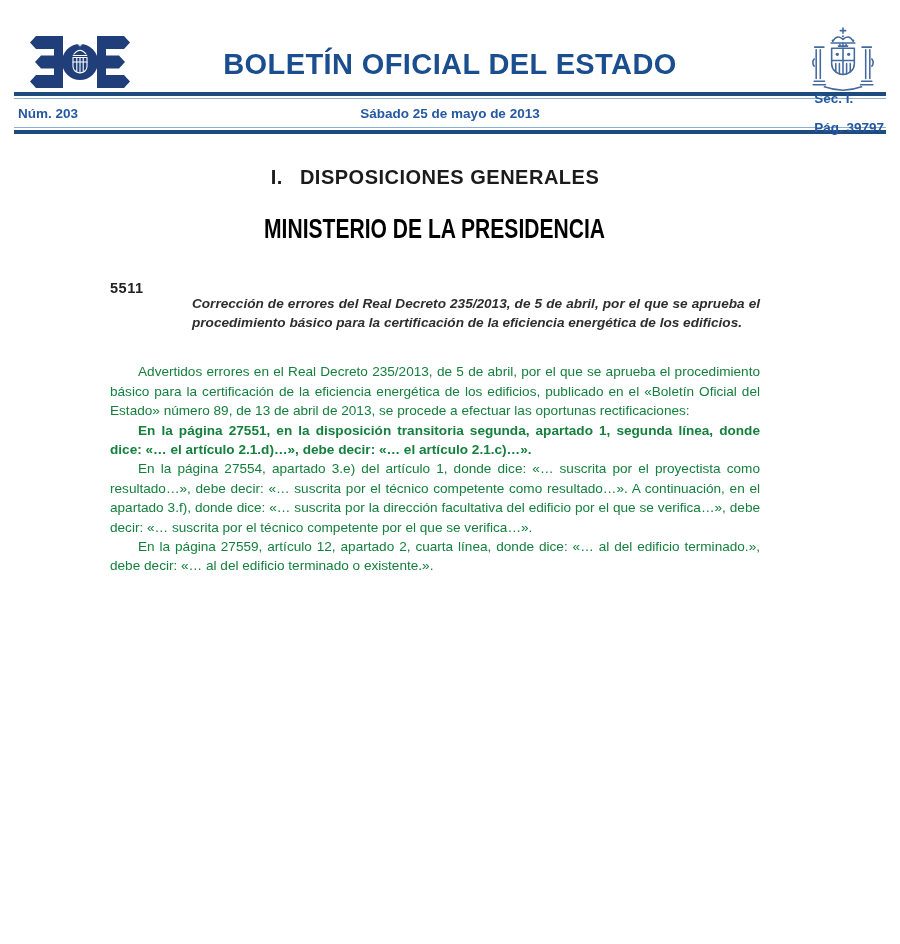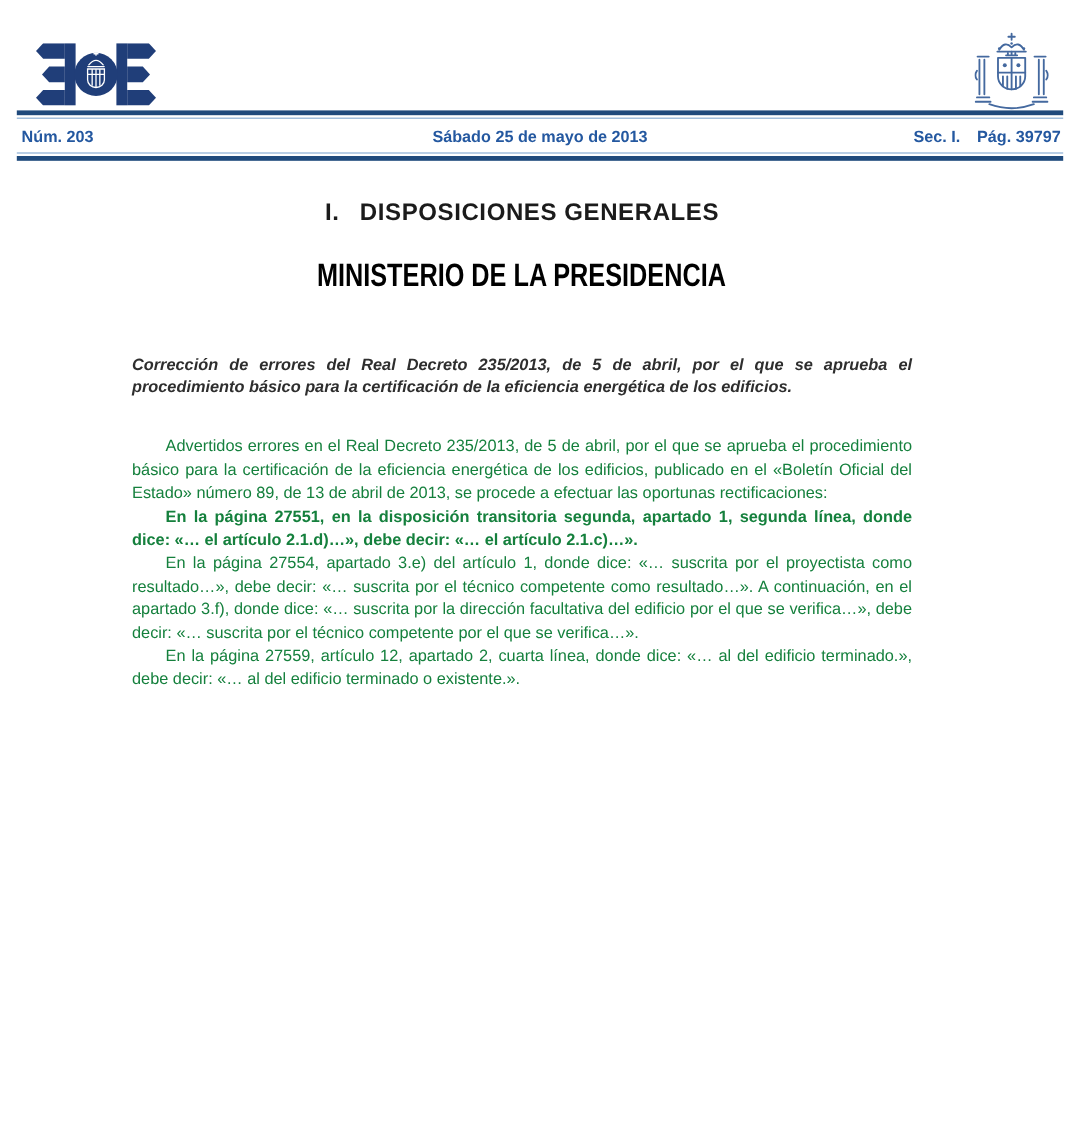--- a/index.html
+++ b/index.html
@@ -44,21 +44,21 @@
     display:flex;
     align-items:center;
     font-size:13.5px;
     font-weight:bold;
     color:#2458a0;
   }
   .meta-issue{margin-left:4px;}
   .meta-date{
     position:absolute;left:0;right:0;text-align:center;
   }
-  .meta-right{margin-left:auto;margin-right:2px;display:flex;gap:14px;}
+  .meta-right{margin-left:auto;margin-right:2px;display:flex;gap:14px;flex-direction:column;}
   
   .main{padding:0 140px 0 110px;}
   .section-heading{
     margin:32px 0 0;
     text-align:center;
     font-size:20px;
     font-weight:bold;
     letter-spacing:0.5px;
     color:#1b1b1b;
   }
@@ -132,20 +132,21 @@
       <g stroke="#ffffff" stroke-width="1.1" fill="none" stroke-linecap="round">
         <path d="M50,10 v-2.5 M48.3,8.8 h3.4"></path>
         <path d="M44,18 Q50,10.5 56,18"></path>
         <path d="M43.2,19.5 h13.6"></path>
         <path d="M43,21.5 h14 v9 a7,6.4 0 0 1 -14 0 z"></path>
         <path d="M43,26 h14"></path>
         <path d="M46.8,22 v13 M50,22 v14.4 M53.2,22 v13"></path>
       </g>
     </svg>
 
+    <div class="masthead-title">BOLETÍN OFICIAL DEL ESTADO</div>
 
     <svg class="coat-of-arms" width="62" height="66" viewBox="0 0 60 64" aria-hidden="true">
       <g stroke="#44699f" stroke-width="1.5" fill="none" stroke-linecap="round" stroke-linejoin="round">
 
         <path d="M30,2 v5 M27.4,4.5 h5.2"></path>
         <path d="M20,15 Q24.5,7.5 30,13 Q35.5,7.5 40,15"></path>
         <path d="M18.5,16.5 h23"></path>
         <circle cx="20" cy="14" r="1" fill="#44699f" stroke="none"></circle>
         <circle cx="30" cy="10" r="1" fill="#44699f" stroke="none"></circle>
         <circle cx="40" cy="14" r="1" fill="#44699f" stroke="none"></circle>
@@ -186,20 +187,21 @@
 
     <h1 class="section-heading">
       <span class="numeral">I.</span><span>DISPOSICIONES GENERALES</span>
     </h1>
 
     <h2 class="ministry-heading">
       <span class="condensed">MINISTERIO DE LA PRESIDENCIA</span>
     </h2>
 
     <div class="item-row">
+      <span class="item-number">5511</span>
       <p class="item-summary">Corrección de errores del Real Decreto 235/2013, de 5 de abril, por el que se aprueba el procedimiento básico para la certificación de la eficiencia energética de los edificios.</p>
     </div>
 
     <p class="body-paragraph intro-paragraph">Advertidos errores en el Real Decreto 235/2013, de 5 de abril, por el que se aprueba el procedimiento básico para la certificación de la eficiencia energética de los edificios, publicado en el «Boletín Oficial del Estado» número 89, de 13 de abril de 2013, se procede a efectuar las oportunas rectificaciones:</p>
     <p class="body-paragraph rect-first">En la página 27551, en la disposición transitoria segunda, apartado 1, segunda línea, donde dice: «… el artículo 2.1.d)…», debe decir: «… el artículo 2.1.c)…».</p>
     <p class="body-paragraph">En la página 27554, apartado 3.e) del artículo 1, donde dice: «… suscrita por el proyectista como resultado…», debe decir: «… suscrita por el técnico competente como resultado…». A continuación, en el apartado 3.f), donde dice: «… suscrita por la dirección facultativa del edificio por el que se verifica…», debe decir: «… suscrita por el técnico competente por el que se verifica…».</p>
     <p class="body-paragraph">En la página 27559, artículo 12, apartado 2, cuarta línea, donde dice: «… al del edificio terminado.», debe decir: «… al del edificio terminado o existente.».</p>
 
   </main>
 

